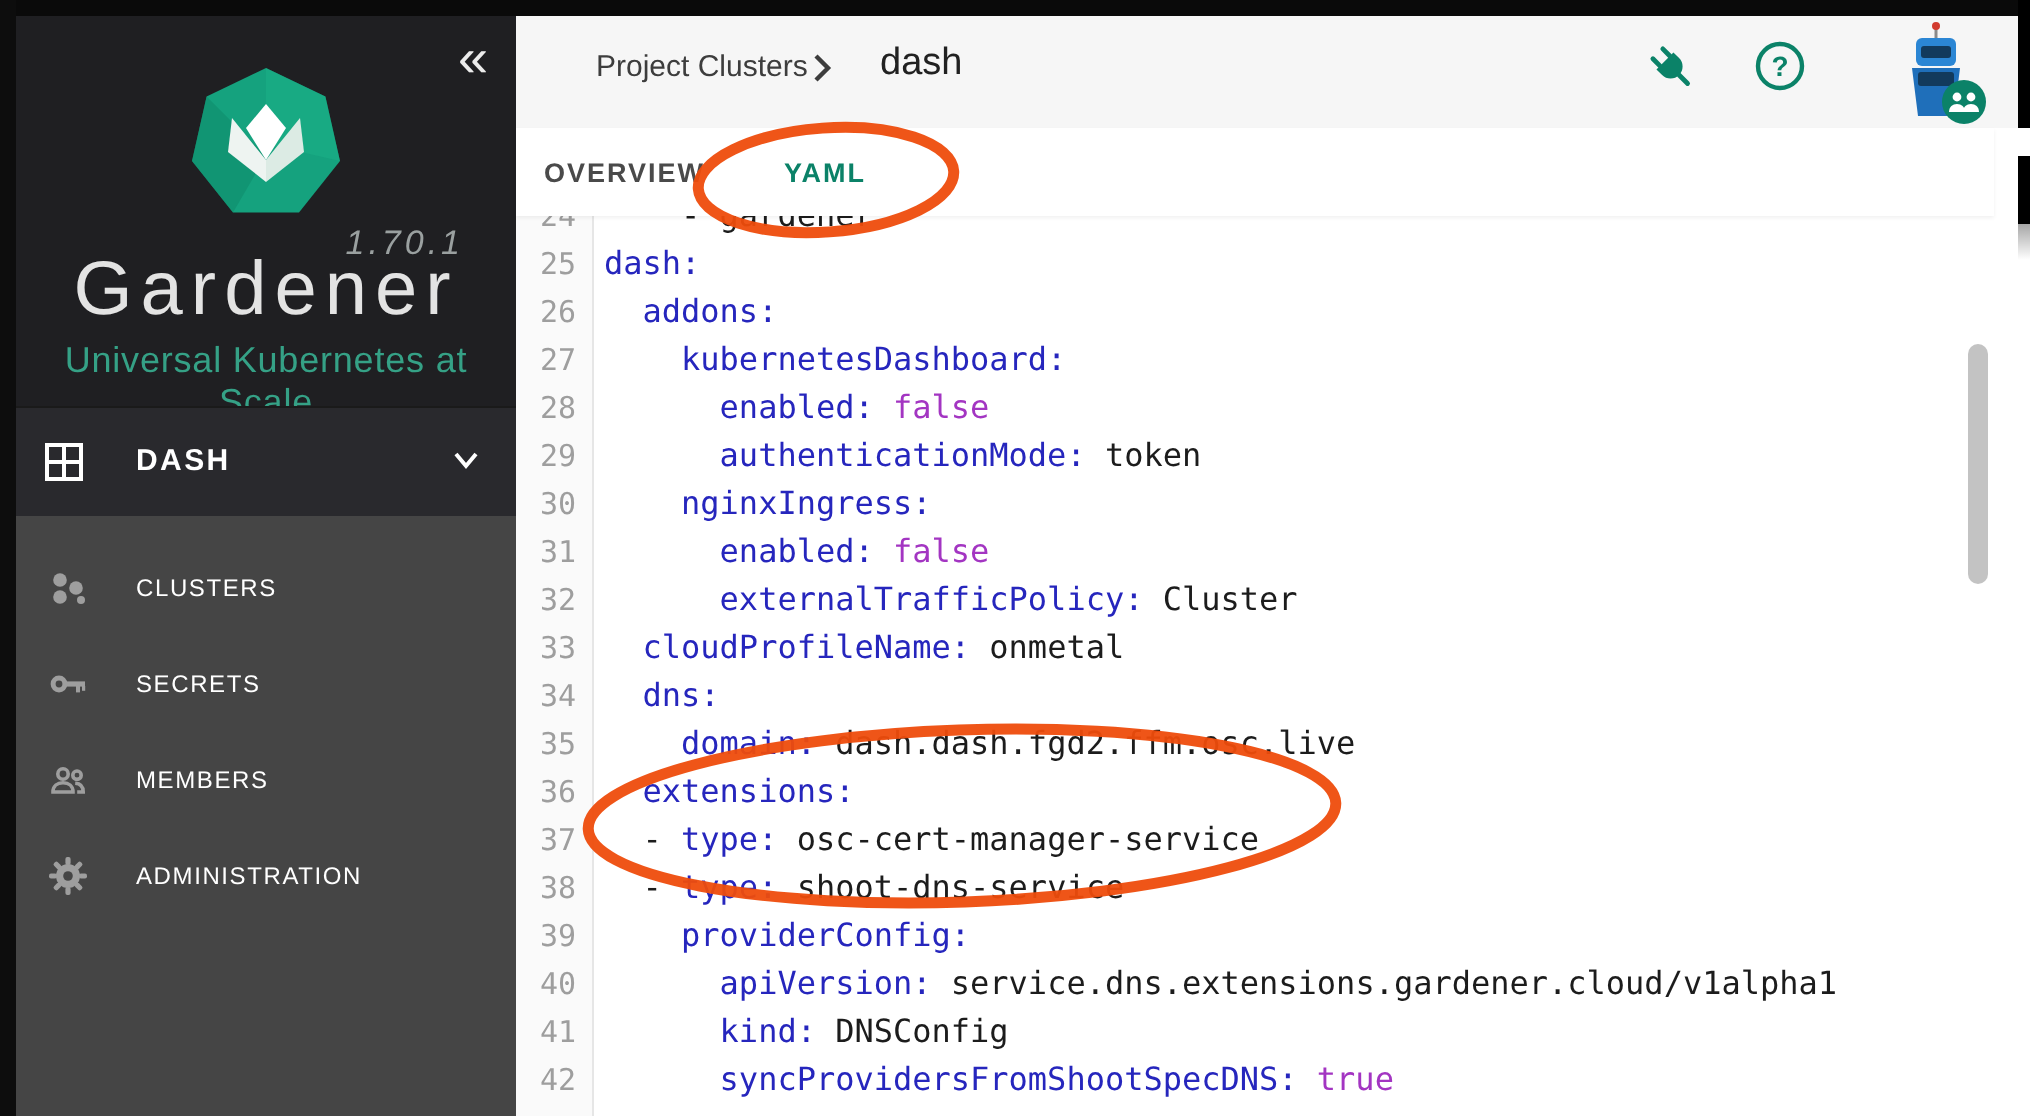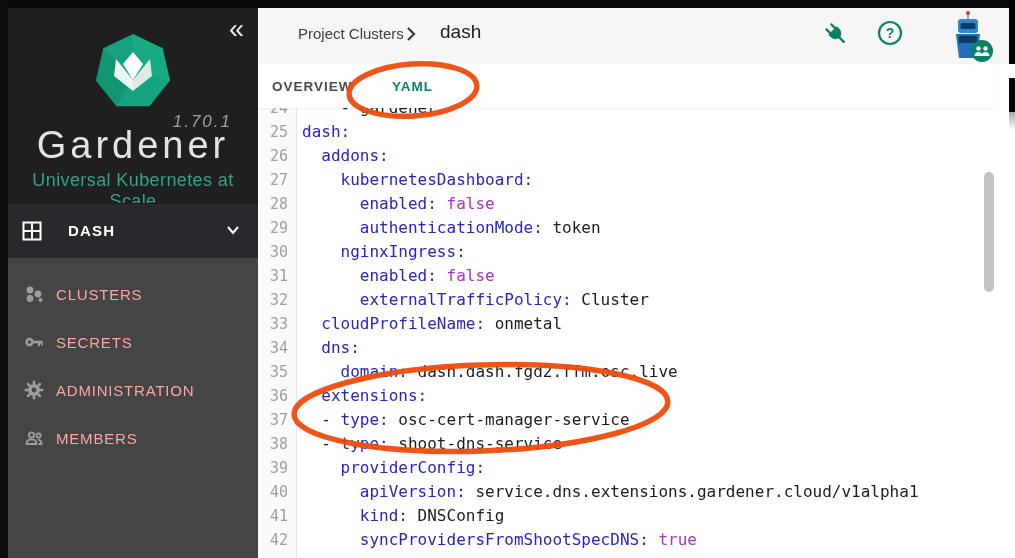--- a/index.html
+++ b/index.html
@@ -30,21 +30,21 @@
   .project-row{position:absolute;left:0;top:195px;width:250px;height:55px;background:#29292d;
                display:flex;align-items:center;cursor:pointer;box-shadow:0 1px 0 #1a1a1a inset;}
   .project-row .grid-ic{margin-left:14px;}
   .project-label{margin-left:26px;color:#fff;font-size:15px;font-weight:bold;
                  letter-spacing:1.2px;}
   .project-caret{position:absolute;right:18px;top:22px;}
 
   .nav{position:absolute;left:0;top:250px;width:250px;bottom:0;padding-top:12px;}
   .nav-item{height:48px;display:flex;align-items:center;cursor:pointer;}
   .nav-item .ic{width:24px;margin-left:14px;display:flex;justify-content:center;}
-  .nav-label{margin-left:10px;color:#fca5a5;font-size:15px;letter-spacing:.8px;}
+  .nav-label{margin-left:22px;color:#ffffff;font-size:12px;letter-spacing:.8px;}
 
   
   .topbar{position:absolute;left:258px;top:8px;width:751px;height:56px;background:#f6f6f6;}
   .crumb-root{position:absolute;left:14px;top:17px;font-size:15px;color:#3d3d3d;cursor:pointer;margin-left:26px;}
   .crumb-sep{position:absolute;left:148px;top:18px;}
   .crumb-current{position:absolute;left:182px;top:13px;font-size:19px;font-weight:500;color:#212121;}
   .icon-btn{position:absolute;cursor:pointer;}
   .btn-plug{left:562px;top:10px;}
   .btn-help{left:618px;top:11px;}
   .avatar{left:686px;top:2px;width:50px;height:54px;}
@@ -135,20 +135,31 @@
         <span class="ic">
           <svg width="22" height="22" viewBox="0 0 22 22">
             <circle cx="6.5" cy="11" r="4.2" fill="#9e9e9e"></circle>
             <circle cx="6.5" cy="11" r="1.7" fill="#454545"></circle>
             <rect x="10" y="9.7" width="9.5" height="2.6" fill="#9e9e9e"></rect>
             <rect x="15" y="12" width="2" height="3.2" fill="#9e9e9e"></rect>
             <rect x="18" y="12" width="1.6" height="2.4" fill="#9e9e9e"></rect>
           </svg>
         </span>
         <span class="nav-label">SECRETS</span>
+      </div>
+      <div class="nav-item">
+        <span class="ic">
+          <svg width="22" height="22" viewBox="0 0 22 22" fill="none" stroke="#9e9e9e" stroke-width="1.8">
+            <circle cx="8.5" cy="8" r="2.6"></circle>
+            <path d="M3.5,17 c0,-3 2.2,-4.6 5,-4.6 c2.8,0 5,1.6 5,4.6 z"></path>
+            <circle cx="15.5" cy="8.6" r="2.1"></circle>
+            <path d="M14.6,12.6 c2.4,0.1 4,1.5 4,4.4 h-3"></path>
+          </svg>
+        </span>
+        <span class="nav-label">MEMBERS</span>
       </div>
       <div class="nav-item">
         <span class="ic">
           <svg width="22" height="22" viewBox="0 0 22 22">
             <g fill="#9e9e9e">
               <circle cx="11" cy="11" r="6"></circle>
               <g>
                 <rect x="9.7" y="1.5" width="2.6" height="4" rx="1"></rect>
                 <rect x="9.7" y="16.5" width="2.6" height="4" rx="1"></rect>
                 <rect x="1.5" y="9.7" width="4" height="2.6" rx="1"></rect>
@@ -157,31 +168,20 @@
                 <rect x="9.7" y="16.5" width="2.6" height="4" rx="1" transform="rotate(45 11 11)"></rect>
                 <rect x="1.5" y="9.7" width="4" height="2.6" rx="1" transform="rotate(45 11 11)"></rect>
                 <rect x="16.5" y="9.7" width="4" height="2.6" rx="1" transform="rotate(45 11 11)"></rect>
               </g>
             </g>
             <circle cx="11" cy="11" r="2.4" fill="#454545"></circle>
           </svg>
         </span>
         <span class="nav-label">ADMINISTRATION</span>
       </div>
-      <div class="nav-item">
-        <span class="ic">
-          <svg width="22" height="22" viewBox="0 0 22 22" fill="none" stroke="#9e9e9e" stroke-width="1.8">
-            <circle cx="8.5" cy="8" r="2.6"></circle>
-            <path d="M3.5,17 c0,-3 2.2,-4.6 5,-4.6 c2.8,0 5,1.6 5,4.6 z"></path>
-            <circle cx="15.5" cy="8.6" r="2.1"></circle>
-            <path d="M14.6,12.6 c2.4,0.1 4,1.5 4,4.4 h-3"></path>
-          </svg>
-        </span>
-        <span class="nav-label">MEMBERS</span>
-      </div>
     </nav>
   </aside>
 
   <header class="topbar">
     <span class="crumb-root">Project Clusters</span>
     <svg class="crumb-sep" width="10" height="16" viewBox="0 0 10 16">
       <polyline points="2,2 8,8 2,14" fill="none" stroke="#3d3d3d" stroke-width="2.2"></polyline>
     </svg>
     <span class="crumb-current">dash</span>
 

